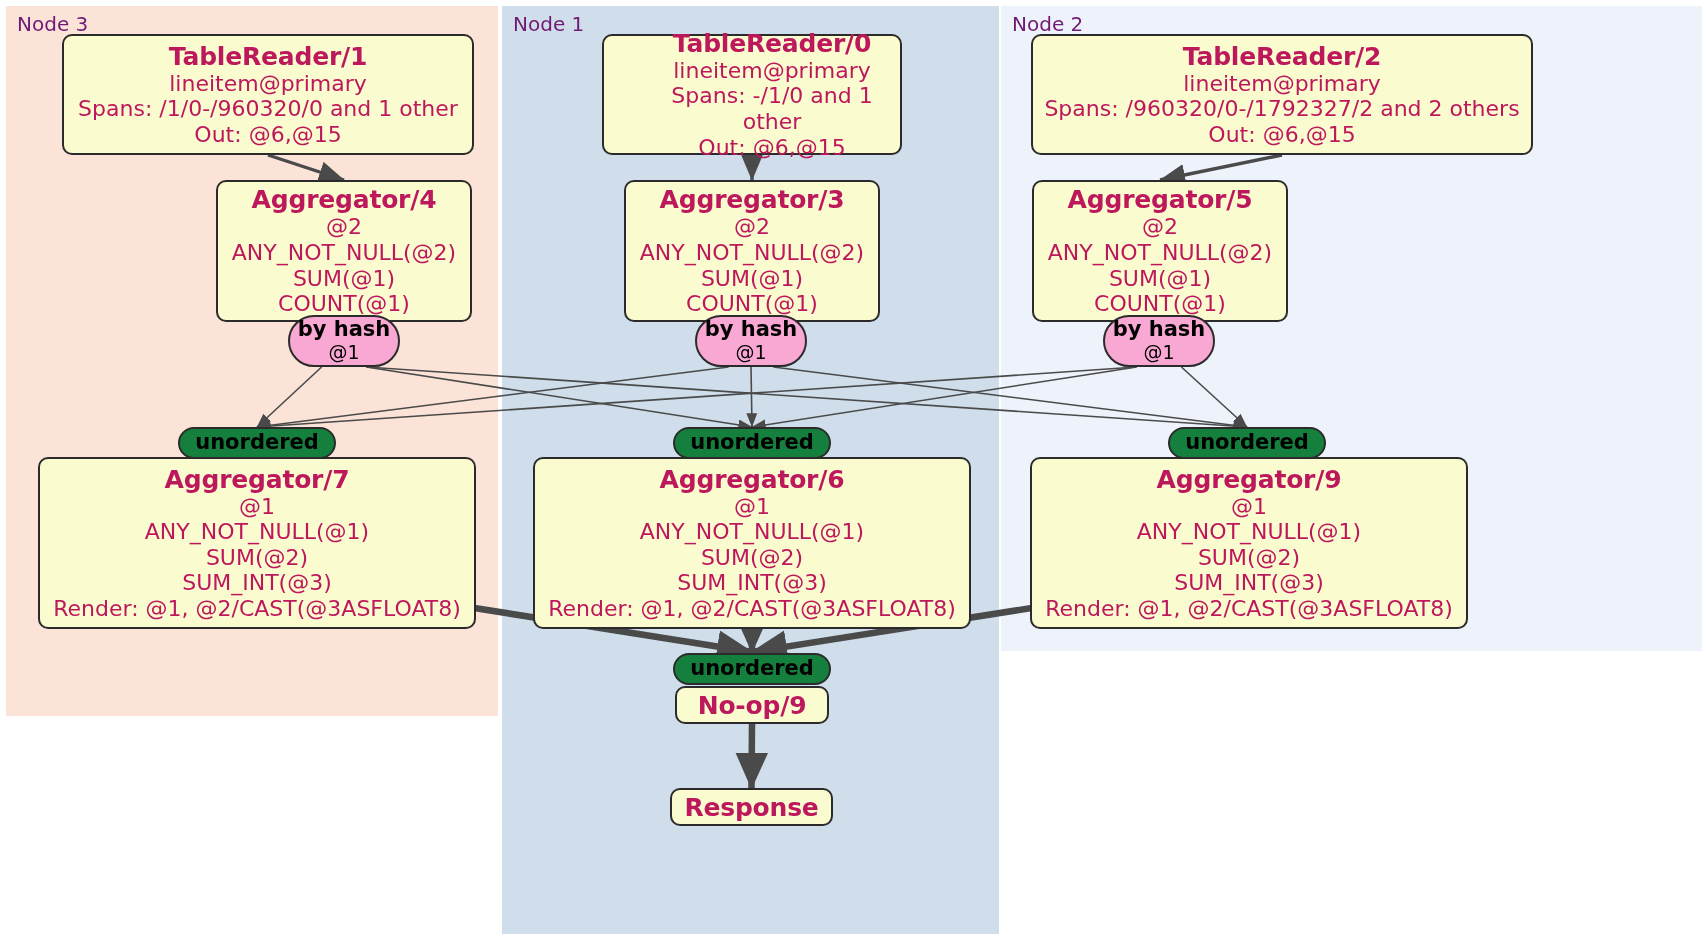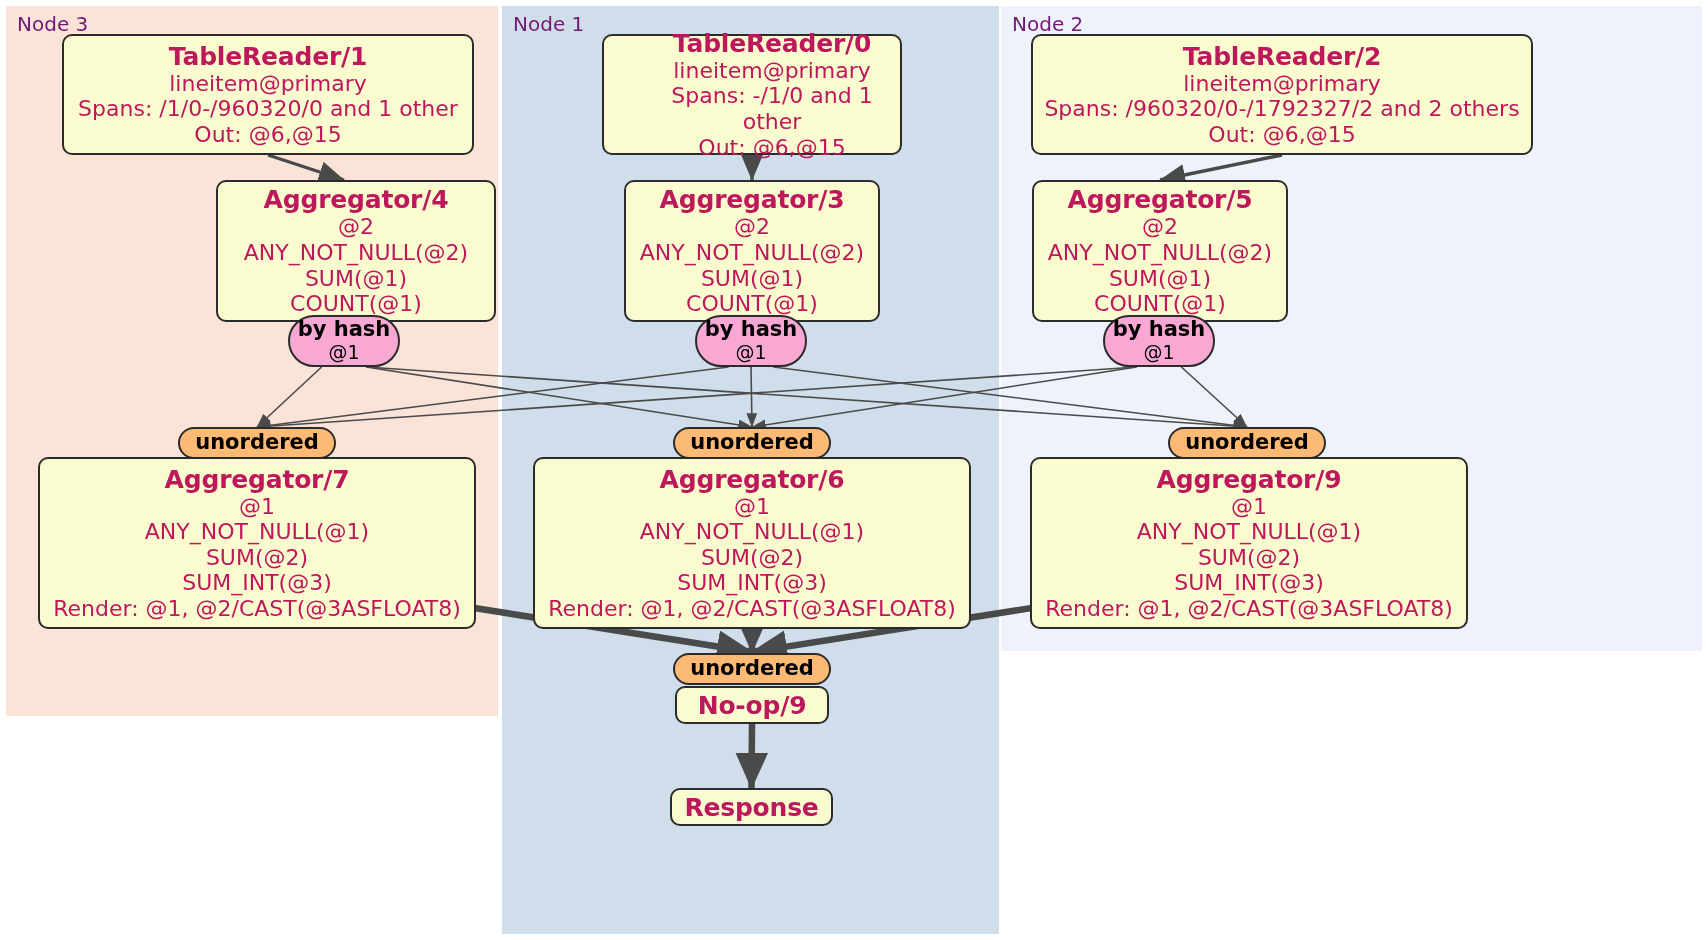--- a/index.html
+++ b/index.html
@@ -71,21 +71,21 @@
     align-items: center;
     justify-content: center;
     text-align: center;
     line-height: 1.14;
     z-index: 8;
   }
   .oval.hash {
     background: #f9a8d4;
   }
   .oval.unordered {
-    background: #fdba74;
+    background: #15803d;
   }
   .oval-title {
     font-weight: bold;
     font-size: 21px;
     color: #000;
   }
   .oval-sub {
     font-size: 19px;
     color: #000;
   }
@@ -157,21 +157,21 @@
         <div class="node-line">lineitem@primary</div>
         <div class="node-line">Spans: -/1/0 and 1 other</div>
         <div class="node-line">Out: @6,@15</div>
       </div>
       <div class="node-box" style="left: 1031px; top: 34px; width: 502px; height: 121px;">
         <div class="node-title">TableReader/2</div>
         <div class="node-line">lineitem@primary</div>
         <div class="node-line">Spans: /960320/0-/1792327/2 and 2 others</div>
         <div class="node-line">Out: @6,@15</div>
       </div>
-      <div class="node-box" style="left: 216px; top: 180px; width: 280px; height: 142px;">
+      <div class="node-box" style="left: 216px; top: 180px; width: 256px; height: 142px;">
         <div class="node-title">Aggregator/4</div>
         <div class="node-line">@2</div>
         <div class="node-line">ANY_NOT_NULL(@2)</div>
         <div class="node-line">SUM(@1)</div>
         <div class="node-line">COUNT(@1)</div>
       </div>
       <div class="node-box" style="left: 624px; top: 180px; width: 256px; height: 142px;">
         <div class="node-title">Aggregator/3</div>
         <div class="node-line">@2</div>
         <div class="node-line">ANY_NOT_NULL(@2)</div>

